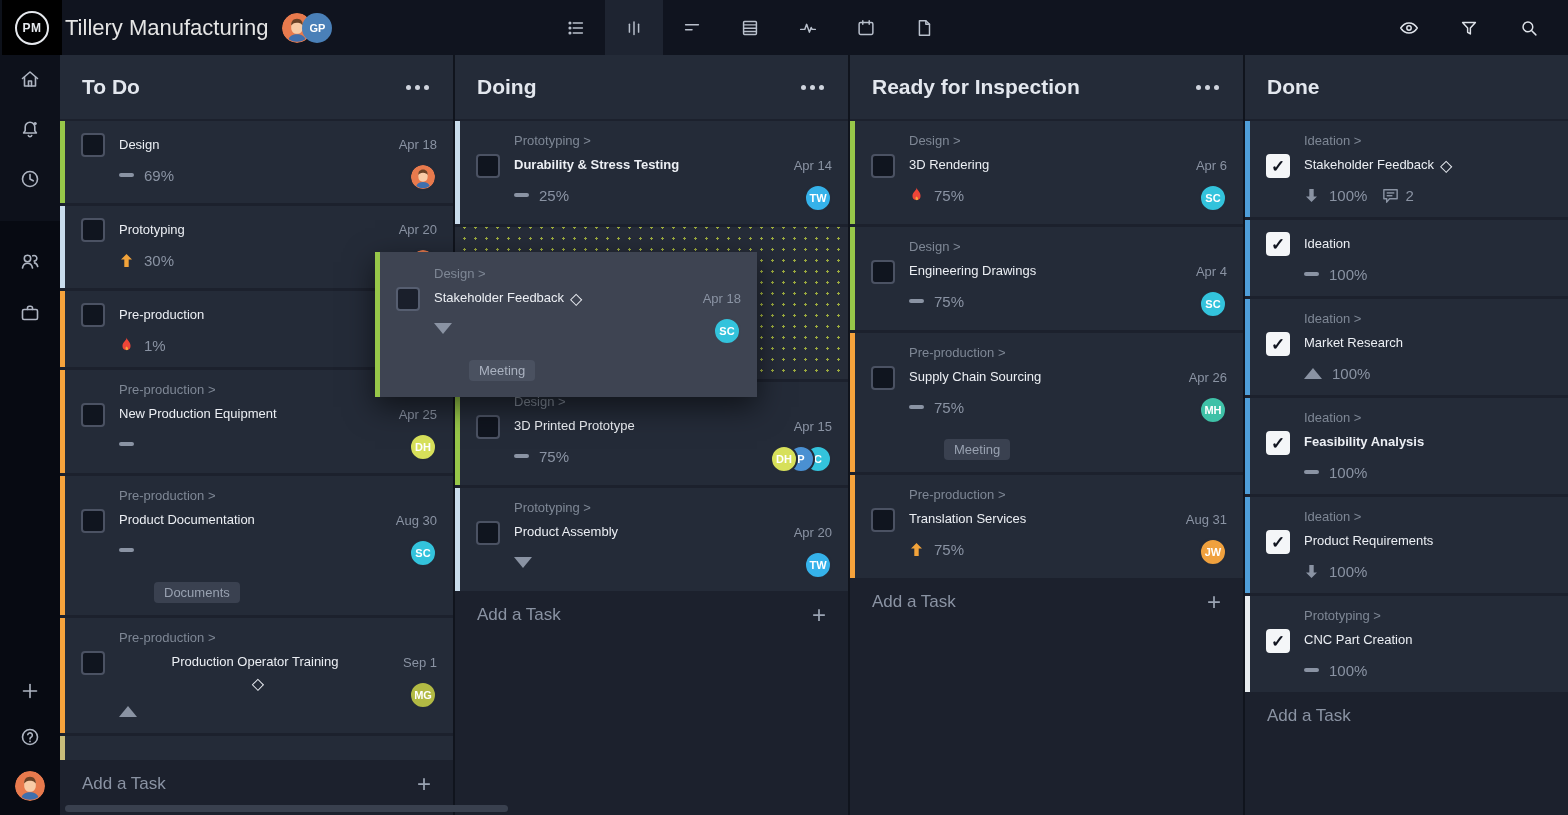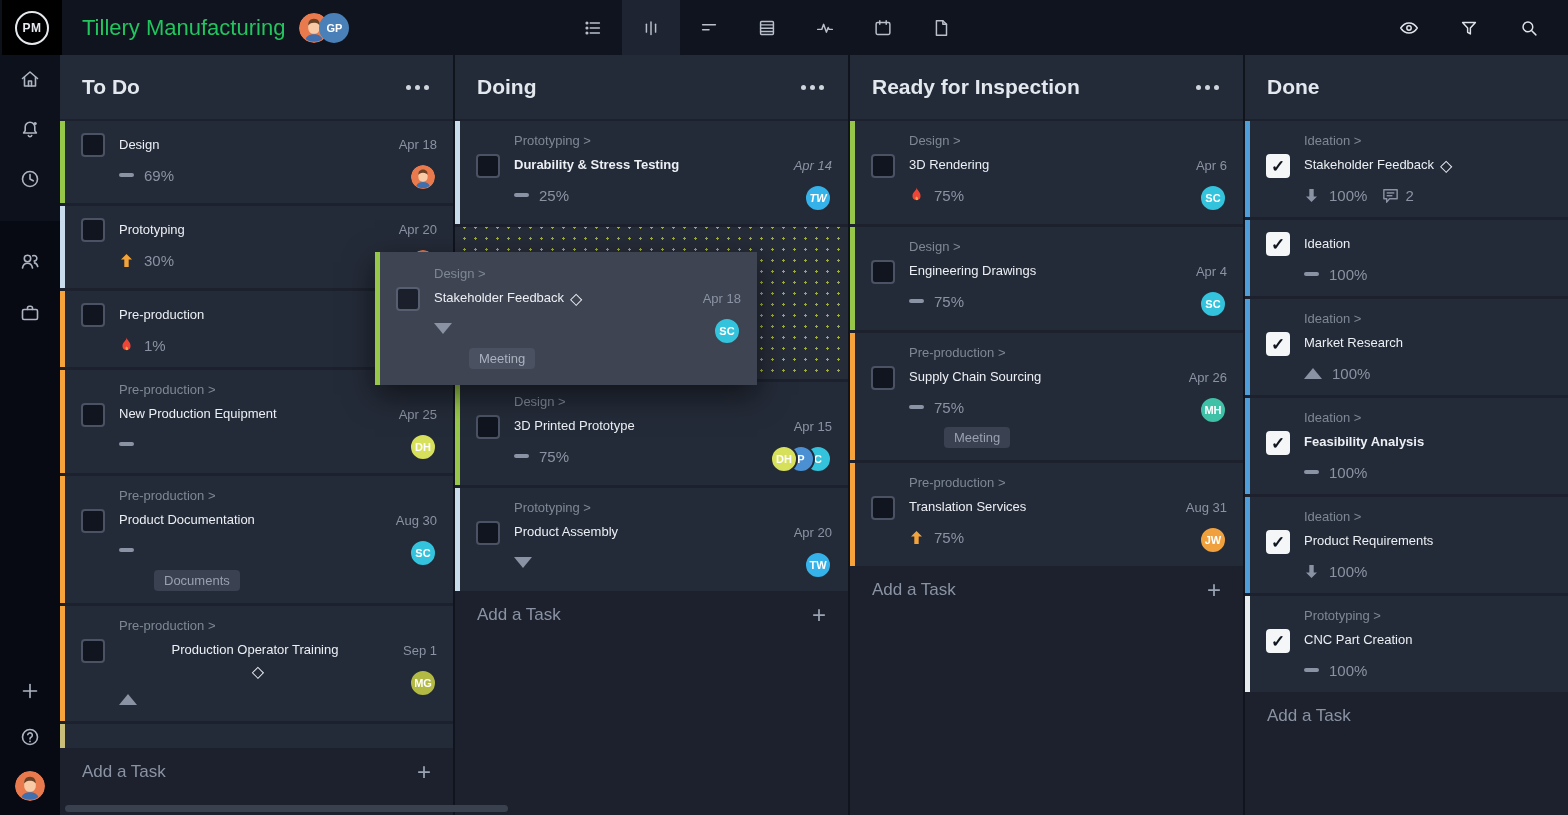--- a/index.html
+++ b/index.html
@@ -5,21 +5,21 @@
   * { margin:0; padding:0; box-sizing:border-box; }
   html,body { width:1568px; height:815px; overflow:hidden; background:#0d111a;
     font-family:"Liberation Sans", sans-serif; }
 
   
   .topbar { position:absolute; left:2px; top:0; width:1568px; height:55px;
     background:#10141f; display:flex; align-items:stretch; z-index:60; }
   .logo-box { width:60px; height:55px; background:#000; display:flex; align-items:center; justify-content:center; flex:0 0 60px; }
   .logo-circle { width:34px; height:34px; border:2px solid #e6e9ee; border-radius:50%;
     color:#e6e9ee; font-size:12px; font-weight:bold; display:flex; align-items:center; justify-content:center; letter-spacing:.5px; }
-  .proj-title { color:#22c55e; font-size:22px; display:flex; align-items:center; margin-left:20px; white-space:nowrap; }
+  .proj-title { color:#e5e5e5; font-size:22px; display:flex; align-items:center; margin-left:3px; white-space:nowrap; }
   .hdr-avatars { display:flex; align-items:center; margin-left:14px; }
   .hdr-avatars .av { width:30px; height:30px; border-radius:50%; }
   .hdr-avatars .av + .av { margin-left:-10px; }
   .tabs { display:flex; align-items:stretch; margin-left:215px; }
   .tab { width:58px; display:flex; align-items:center; justify-content:center; color:#b9c0cc; cursor:pointer; }
   .tab.active { background:#1e2431; }
   .right-icons { margin-left:auto; display:flex; align-items:center; gap:38px; padding-right:30px; color:#dfe3ea; }
   .right-icons .ricon { width:22px; height:22px; }
 
   
@@ -54,21 +54,21 @@
   .card-main { flex:1; min-width:0; margin-left:14px; }
   .crumb { color:#7e8795; font-size:13px; margin-bottom:5px; }
   .ctitle { color:#eceff4; font-size:13px; line-height:24px; white-space:nowrap; }
   .ctitle.bold { font-weight:bold; }
   .milestone { color:#eceff4; font-size:16px; margin-left:6px; }
   .prog-row { display:flex; align-items:center; gap:10px; margin-top:8px; height:20px; }
   .pct { color:#8a93a3; font-size:15px; }
   .dash { width:15px; height:4px; border-radius:2px; background:#8a93a3; }
   .tri-up { width:0; height:0; border-left:9px solid transparent; border-right:9px solid transparent; border-bottom:11px solid #8a93a3; }
   .tri-down { width:0; height:0; border-left:9px solid transparent; border-right:9px solid transparent; border-top:11px solid #8a93a3; }
-  .tags { display:flex; gap:8px; margin-top:10px;padding-left:35px; }
+  .tags { display:flex; gap:8px; margin-top:22px;padding-left:35px; }
   .tag { background:#3a4150; color:#98a1b0; font-size:13px; padding:3px 10px; border-radius:4px; }
   .card-right { margin-left:12px; display:flex; flex-direction:column; align-items:flex-end; flex:0 0 auto; }
   .cdate { color:#8a93a3; font-size:13px; line-height:24px; }
   .avrow { display:flex; margin-top:6px; }
   .avatar { width:28px; height:28px; border-radius:50%; color:#fff; font-size:11px; font-weight:bold;
     display:flex; align-items:center; justify-content:center; border:2px solid #242b38; }
   .avrow .avatar + .avatar { margin-left:-11px; }
   .comments { display:flex; align-items:center; gap:5px; color:#8a93a3; font-size:15px; margin-left:4px; }
 
   .add-task { display:flex; align-items:center; padding:0 22px; height:48px; color:#8a93a3; font-size:17px; cursor:pointer; }
@@ -430,21 +430,21 @@
               <div class="card-main">
                 <div class="crumb">Prototyping &gt;</div>
                 <div style="display: flex; align-items: center;">
                   <span class="ctitle bold">Durability &amp; Stress Testing</span>
                 </div>
                 <div class="prog-row">
                   <div class="dash"></div>
                   <span class="pct">25%</span>
                 </div>
               </div>
-              <div class="card-right" style="margin-top: 21px; font-style: italic;">
+              <div class="card-right" style="margin-top: 21px;">
                 <div class="cdate">Apr 14</div>
                 <div class="avrow">
                   <div class="av avatar" style="width: 28px; height: 28px; border-radius: 50%; overflow: hidden; display: flex; align-items: center; justify-content: center; font-size: 11px; font-weight: bold; background: rgb(53, 178, 234); color: rgb(255, 255, 255); z-index: 10;">TW</div>
                 </div>
               </div>
             </div>
           </div>
           <div class="dropzone"></div>
           <div class="card">
             <div class="stripe" style="background: rgb(151, 199, 73);"></div>

